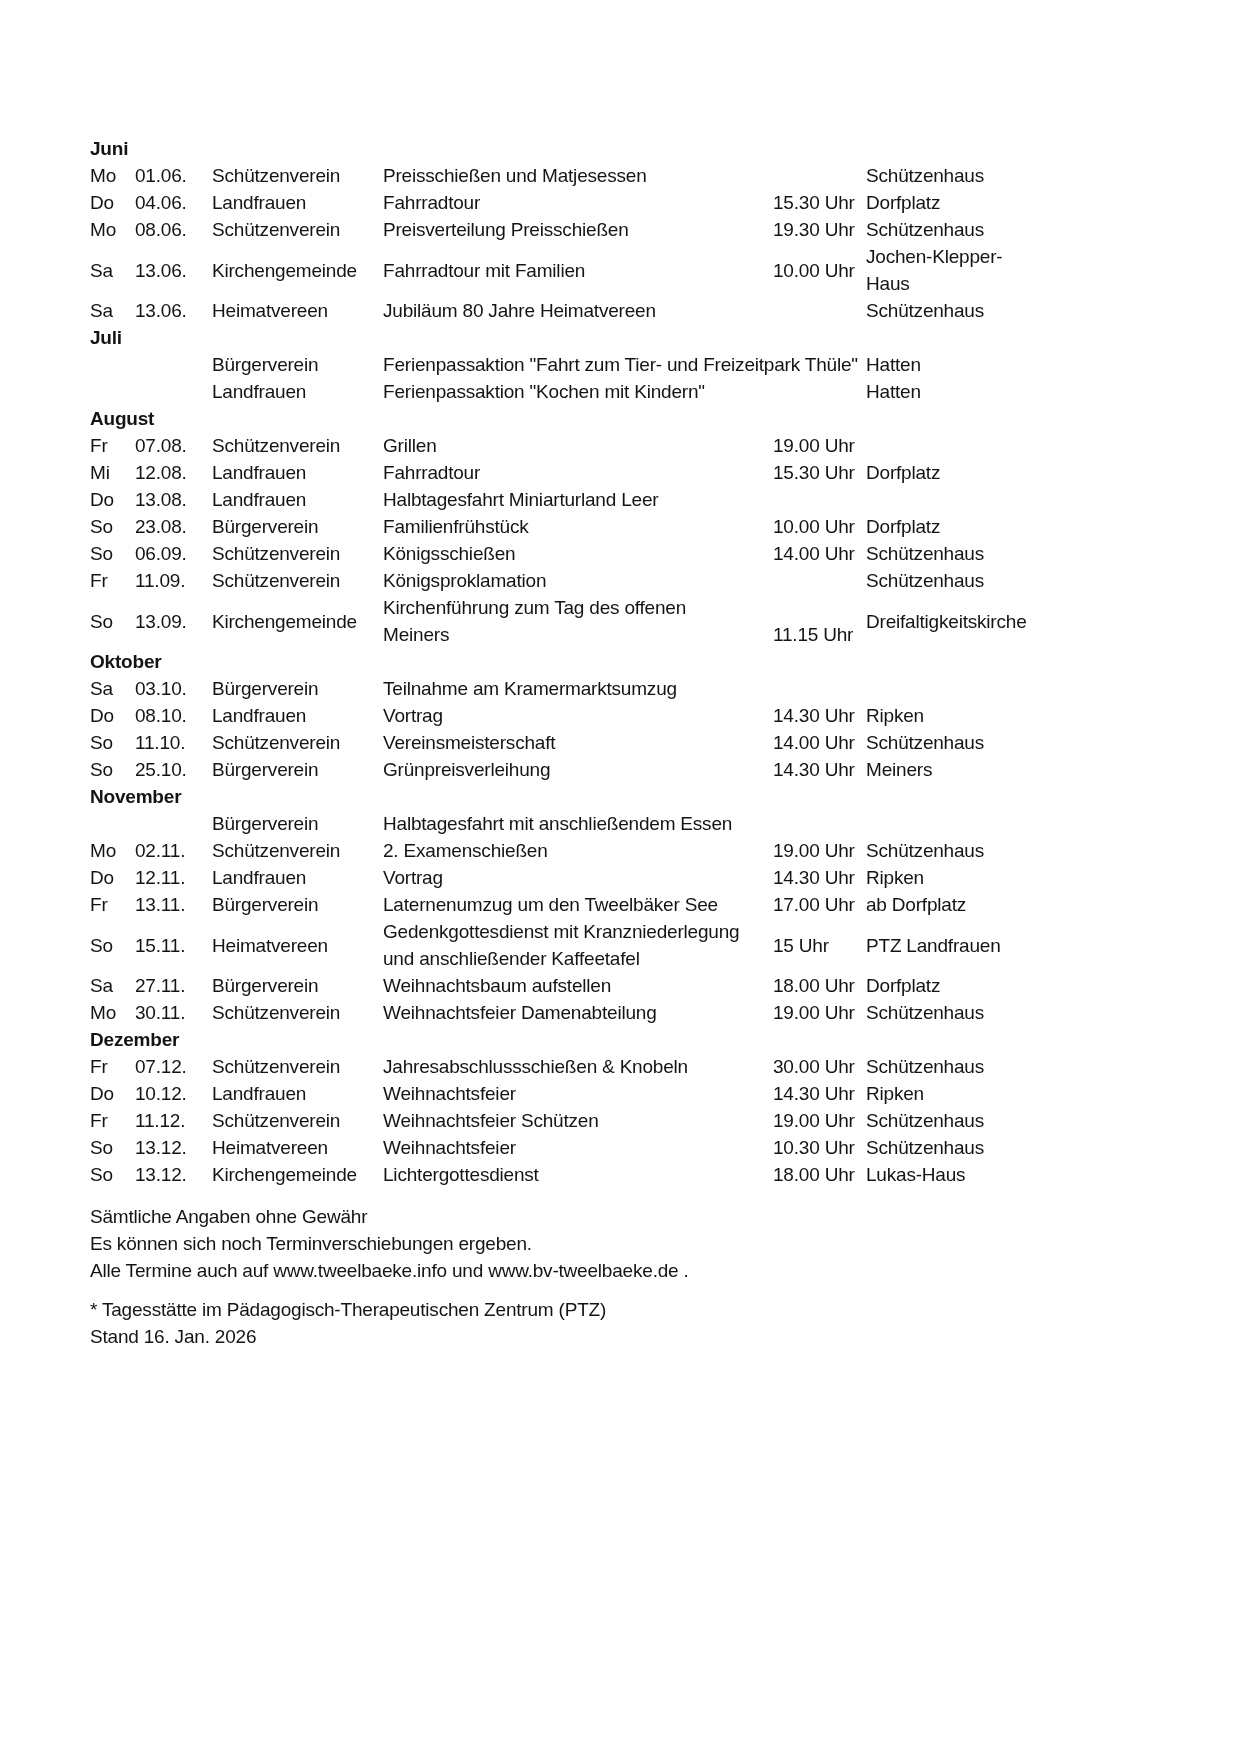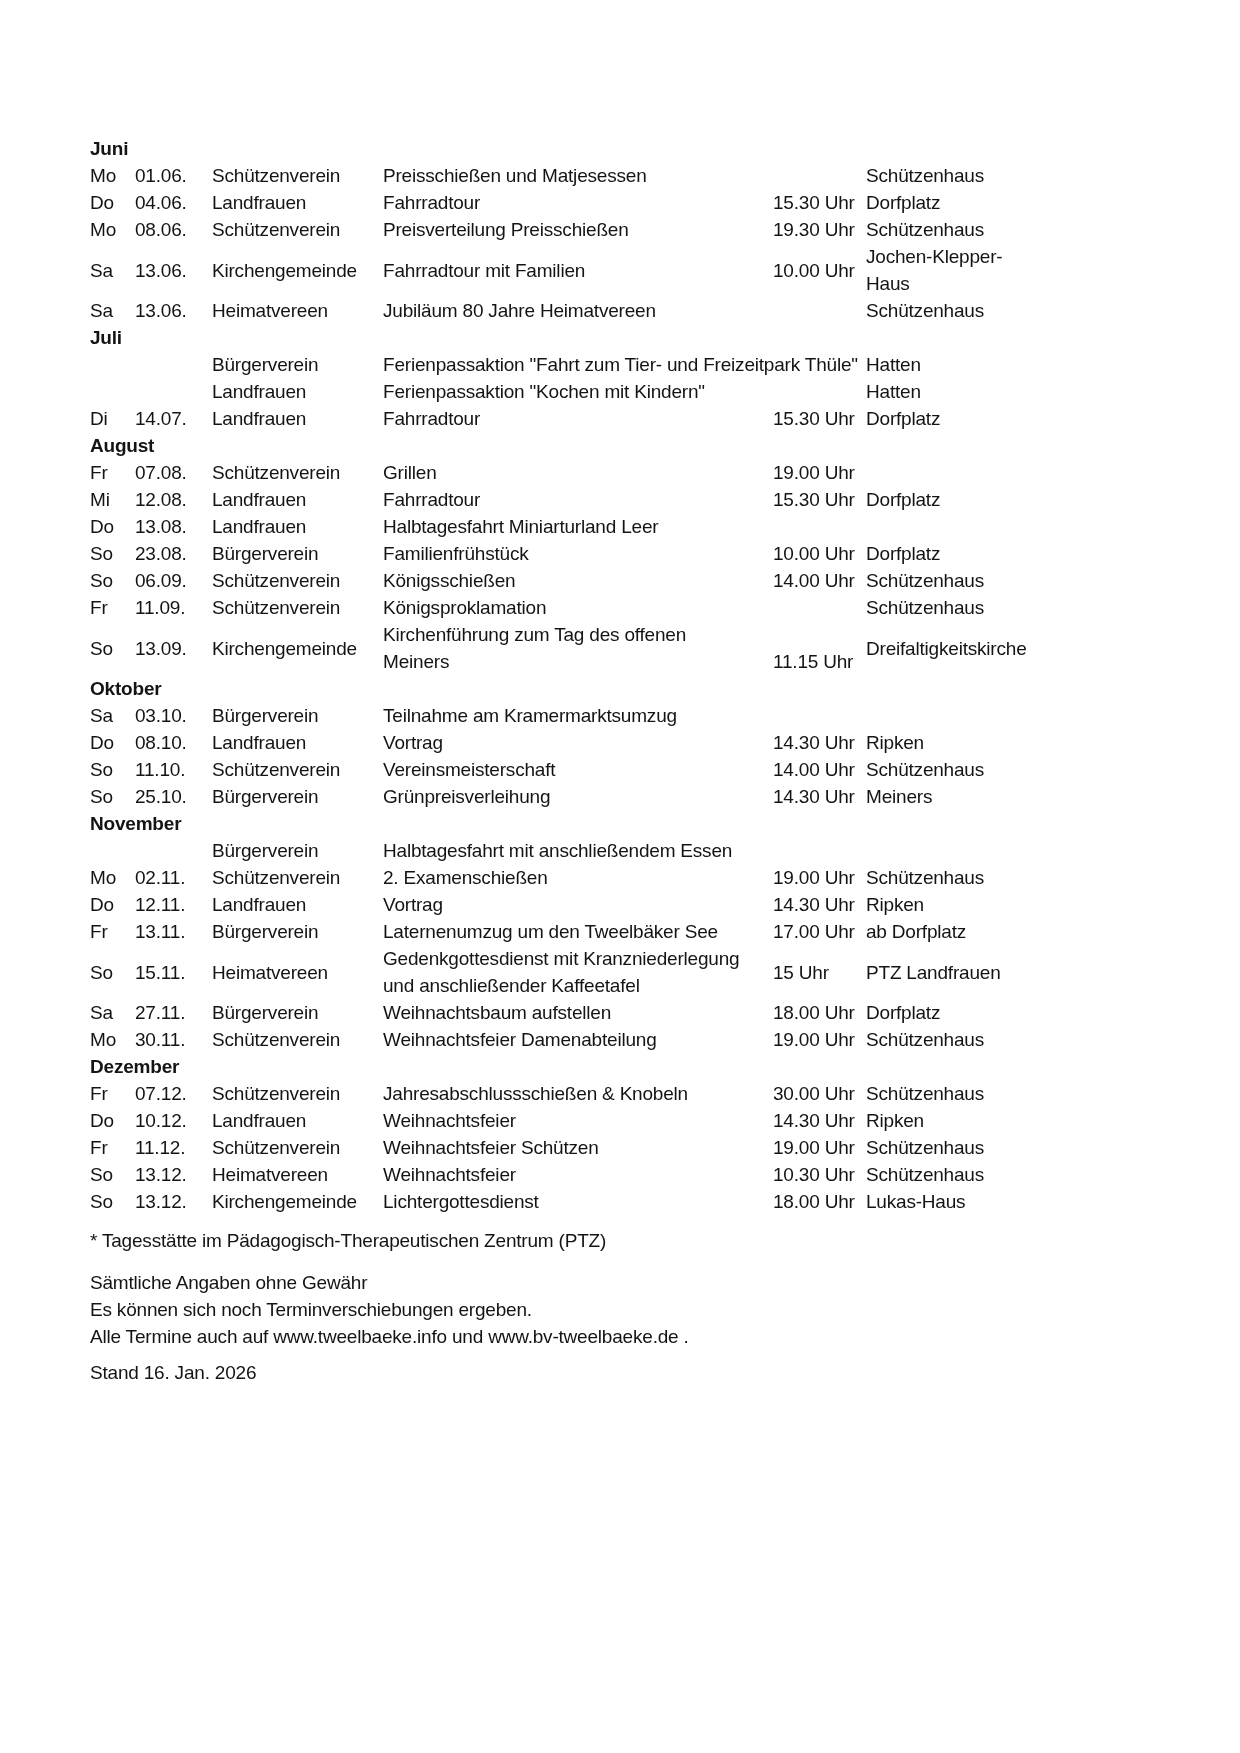--- a/index.html
+++ b/index.html
@@ -47,21 +47,21 @@
   td.valign-bottom {
     vertical-align: bottom;
   }
   .footer-block {
     font-size: 19px;
     line-height: 27px;
     letter-spacing: -0.2px;
   }
   .footnote   { margin-top: 12px; }
   .disclaimer { margin-top: 15px; }
-  .stand      { margin-top: 9px; }
+  .stand      { }
 </style>
 </head>
 <body>
 
 <div class="page">
 
   <table class="schedule">
     <colgroup>
       <col class="c-day">
       <col class="c-date">
@@ -125,28 +125,20 @@
           <td colspan="2">Ferienpassaktion "Fahrt zum Tier- und Freizeitpark Thüle"</td>
           <td>Hatten</td>
         </tr>
         <tr class="event-row">
           <td></td>
           <td></td>
           <td>Landfrauen</td>
           <td colspan="2">Ferienpassaktion "Kochen mit Kindern"</td>
           <td>Hatten</td>
         </tr>
-        <tr class="event-row">
-          <td>Di</td>
-          <td>14.07.</td>
-          <td>Landfrauen</td>
-          <td>Fahrradtour</td>
-          <td>15.30 Uhr</td>
-          <td>Dorfplatz</td>
-        </tr>
         <tr class="month-row">
           <td colspan="6">August</td>
         </tr>
         <tr class="event-row">
           <td>Fr</td>
           <td>07.08.</td>
           <td>Schützenverein</td>
           <td>Grillen</td>
           <td>19.00 Uhr</td>
           <td></td>
@@ -334,23 +326,23 @@
           <td>So</td>
           <td>13.12.</td>
           <td>Kirchengemeinde</td>
           <td>Lichtergottesdienst</td>
           <td>18.00 Uhr</td>
           <td>Lukas-Haus</td>
         </tr>
       </tbody>
   </table>
 
-  <div class="footer-block footnote">* Tagesstätte im Pädagogisch-Therapeutischen Zentrum (PTZ)</div>
-
   <div class="footer-block disclaimer">
     <div>Sämtliche Angaben ohne Gewähr</div>
     <div>Es können sich noch Terminverschiebungen ergeben.</div>
     <div>Alle Termine auch auf www.tweelbaeke.info und www.bv-tweelbaeke.de .</div>
   </div>
 
+  <div class="footer-block footnote">* Tagesstätte im Pädagogisch-Therapeutischen Zentrum (PTZ)</div>
+
   <div class="footer-block stand">Stand 16. Jan. 2026</div>
 
 </div>
 
 </body></html>

